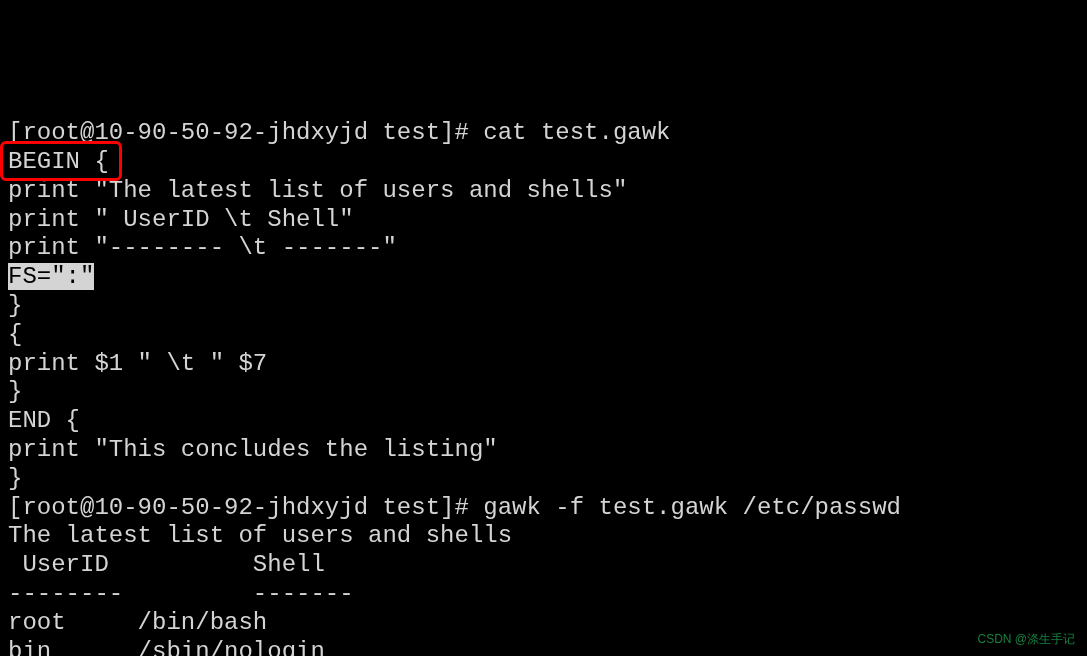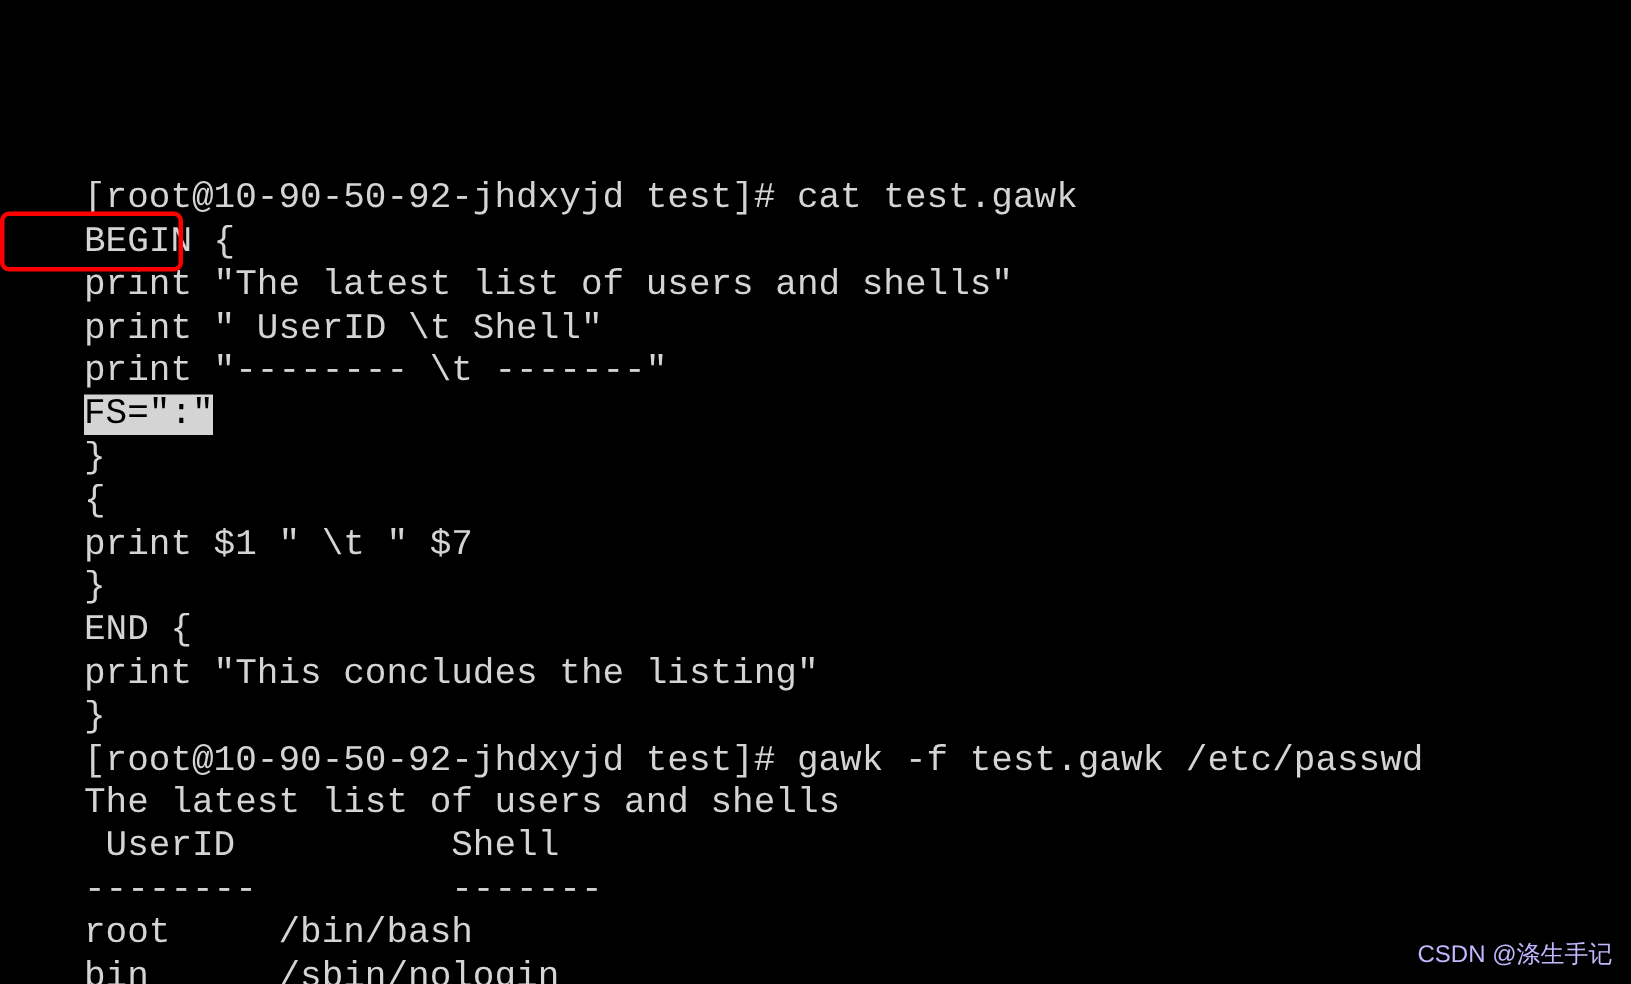--- a/index.html
+++ b/index.html
@@ -15,39 +15,38 @@
       line-height: 1.2;
       padding: 4px 8px;
       white-space: pre;
       width: 1087px;
       height: 656px;
       overflow: hidden;
       position: relative;
     }
     .term-line {
       display: block;
-      margin-left: 48px;
     }
     .highlight-box {
       position: absolute;
       border: 3px solid #ff0000;
       border-radius: 6px;
       background: transparent;
       pointer-events: none;
     }
     .highlighted-text {
       background: #d4d4d4;
       color: #000000;
     }
     .watermark {
       position: absolute;
       bottom: 10px;
       right: 12px;
-      font-size: 16px;
-      color: #c4b5fd;
+      font-size: 12px;
+      color: #15803d;
       font-family: sans-serif;
     }
   </style>
 </head>
 <body>
 
 
 
 <div id="terminal-container"><span class="term-line">[root@10-90-50-92-jhdxyjd test]# cat test.gawk</span><span class="term-line">BEGIN {</span><span class="term-line">print "The latest list of users and shells"</span><span class="term-line">print " UserID \t Shell"</span><span class="term-line">print "-------- \t -------"</span><span class="term-line"><span class="highlighted-text">FS=":"</span></span><span class="term-line">}</span><span class="term-line">{</span><span class="term-line">print $1 " \t " $7</span><span class="term-line">}</span><span class="term-line">END {</span><span class="term-line">print "This concludes the listing"</span><span class="term-line">}</span><span class="term-line">[root@10-90-50-92-jhdxyjd test]# gawk -f test.gawk /etc/passwd</span><span class="term-line">The latest list of users and shells</span><span class="term-line"> UserID          Shell</span><span class="term-line">--------         -------</span><span class="term-line">root     /bin/bash</span><span class="term-line">bin      /sbin/nologin</span></div>
 

